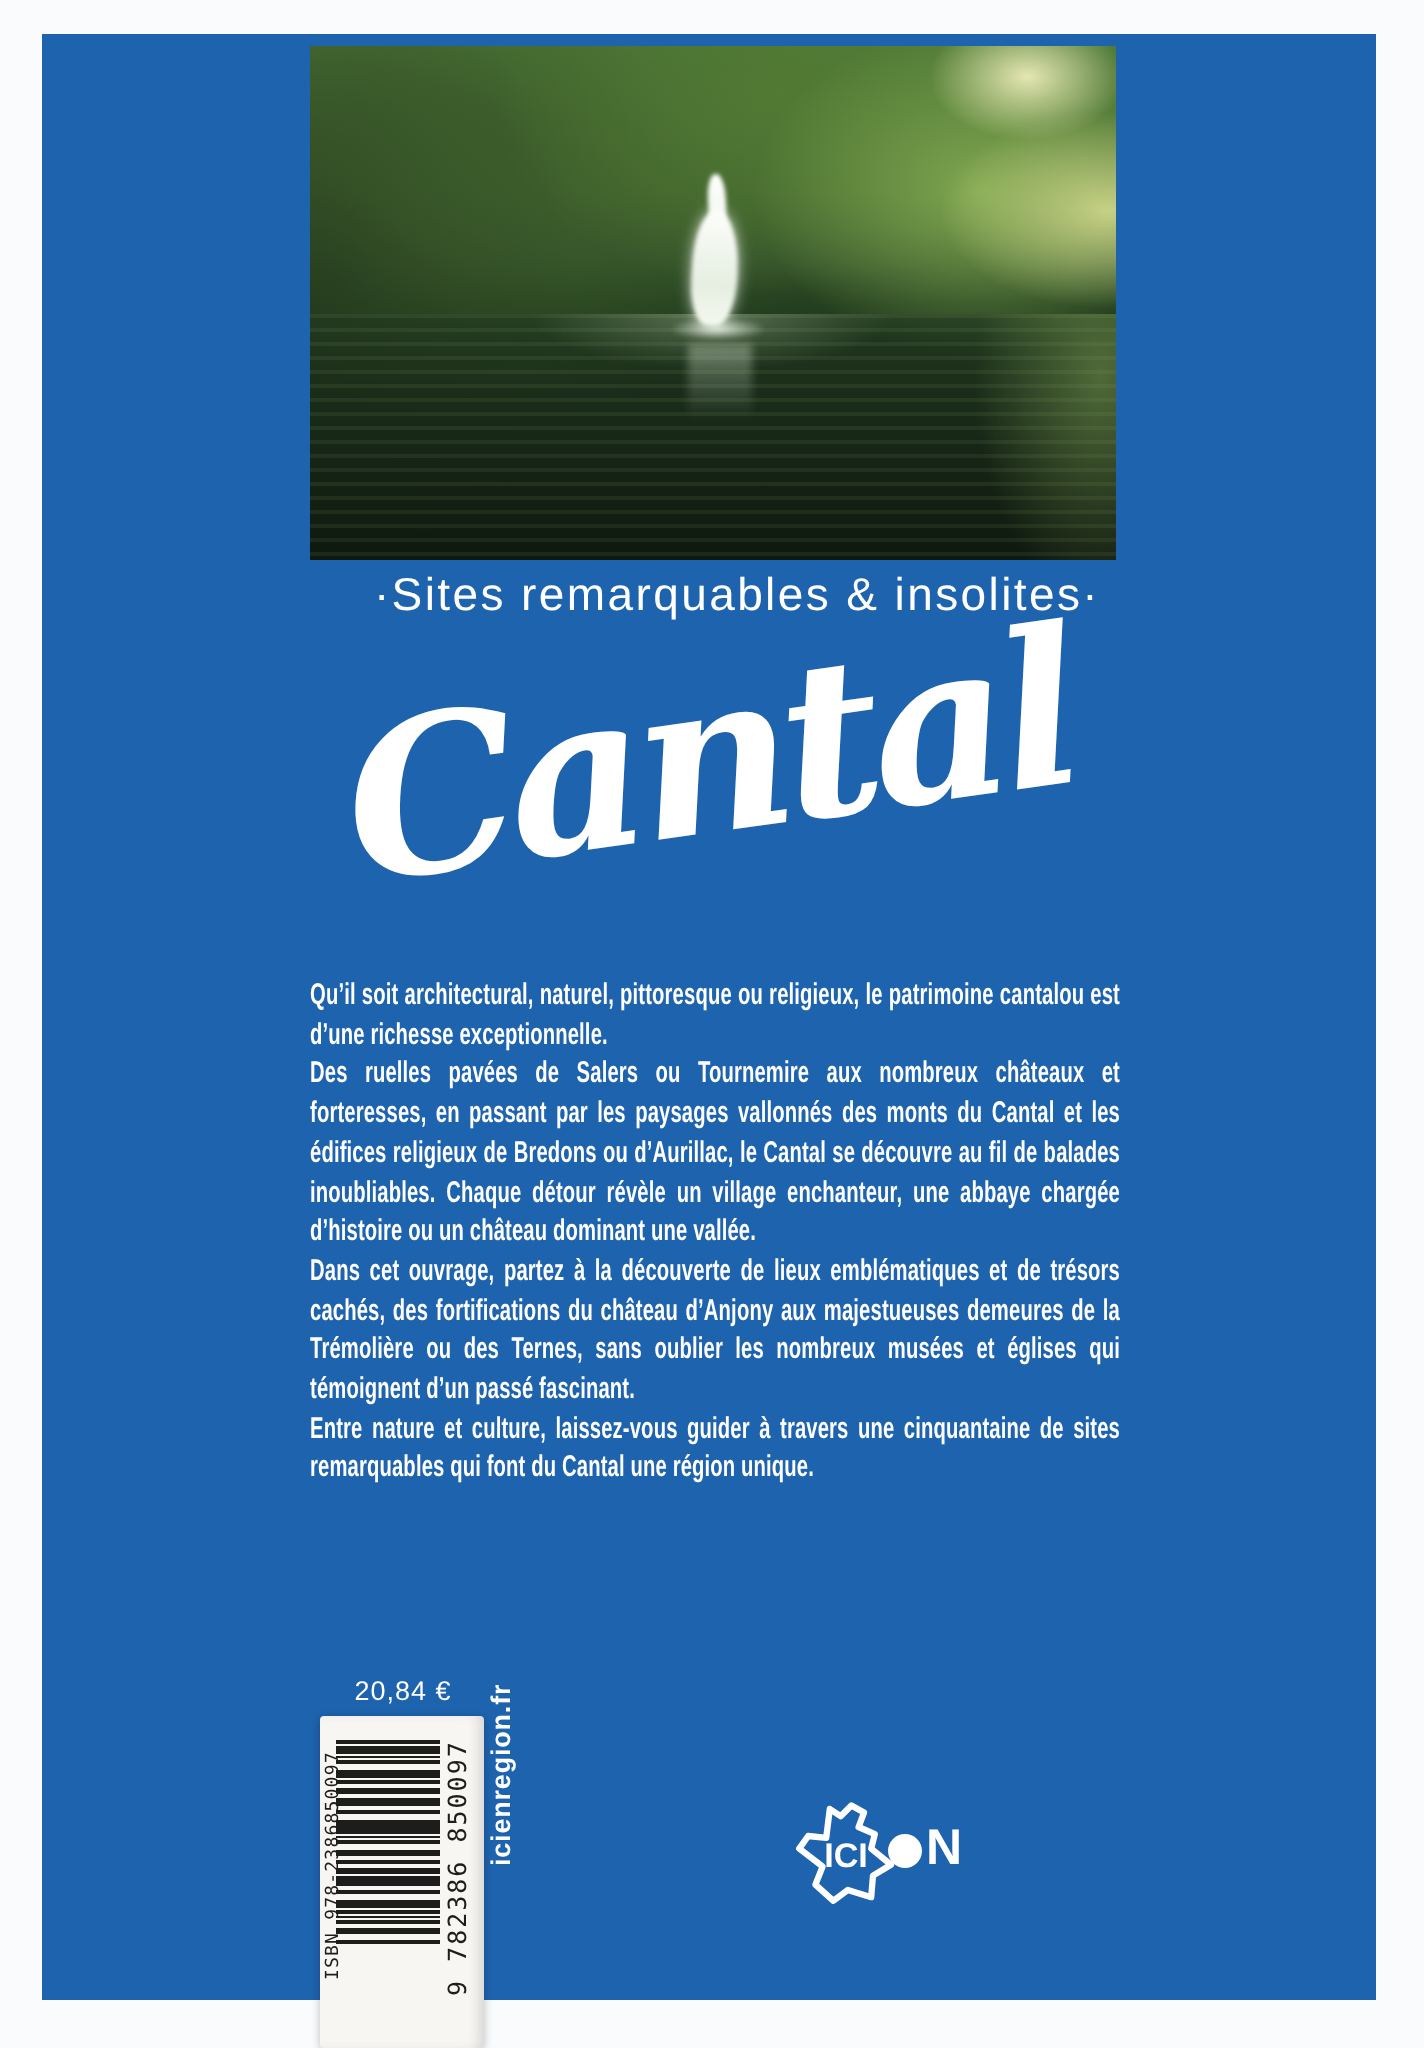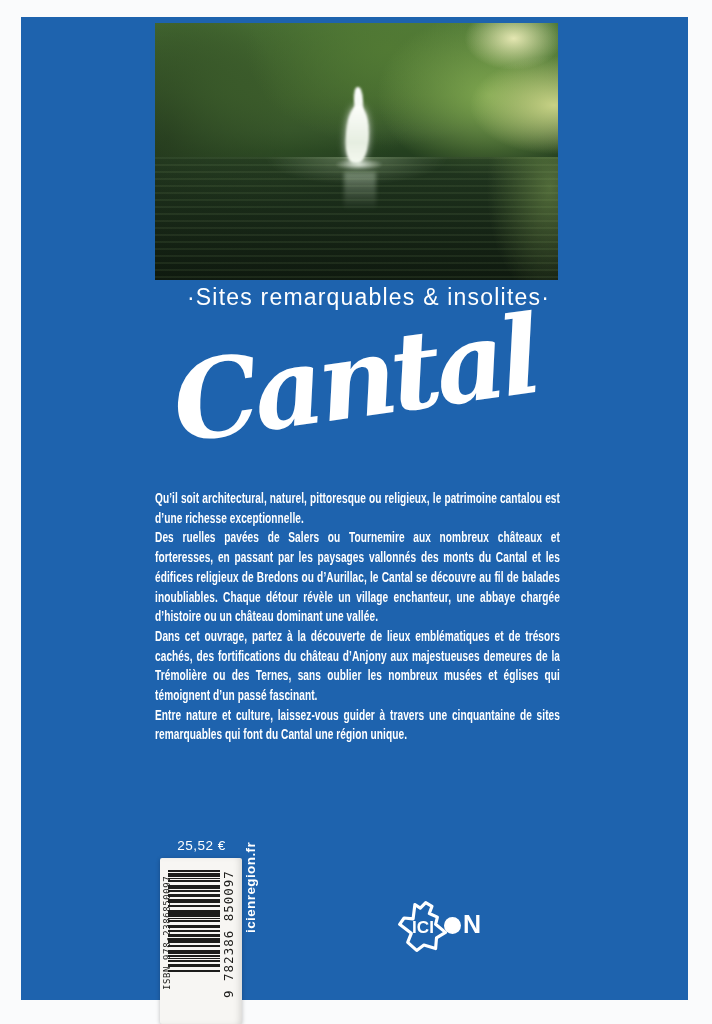--- a/index.html
+++ b/index.html
@@ -145,21 +145,21 @@
 
     <div class="title">Cantal</div>
 
     <div class="body-text">
       <p>Qu’il soit architectural, naturel, pittoresque ou religieux, le patrimoine cantalou est d’une richesse exceptionnelle.</p>
       <p>Des ruelles pavées de Salers ou Tournemire aux nombreux châteaux et forteresses, en passant par les paysages vallonnés des monts du Cantal et les édifices religieux de Bredons ou d’Aurillac, le Cantal se découvre au fil de balades inoubliables. Chaque détour révèle un village enchanteur, une abbaye chargée d’histoire ou un château dominant une vallée.</p>
       <p>Dans cet ouvrage, partez à la découverte de lieux emblématiques et de trésors cachés, des fortifications du château d’Anjony aux majestueuses demeures de la Trémolière ou des Ternes, sans oublier les nombreux musées et églises qui témoignent d’un passé fascinant.</p>
       <p>Entre nature et culture, laissez-vous guider à travers une cinquantaine de sites remarquables qui font du Cantal une région unique.</p>
     </div>
 
-    <div class="price">25,52 €</div>
+    <div class="price">20,84 €</div>
 
     <svg class="logo-map" viewBox="0 0 60 60">
       <path d="M21 5 L27 9 L33 3 L40 7 L37 15 L46 19 L44 27 L55 36 L45 42 L44 54 L31 50 L23 56 L13 47 L17 37 L4 27 L9 20 L19 21 Z" fill="none" stroke="#ffffff" stroke-width="3.5" stroke-linejoin="round"></path>
       <text x="30" y="37" text-anchor="middle" font-size="19" font-weight="bold" fill="#ffffff">ICI</text>
     </svg>
 
     <div class="wordmark">
         <span class="o-disc"></span>
         <span>N</span>
     </div>

